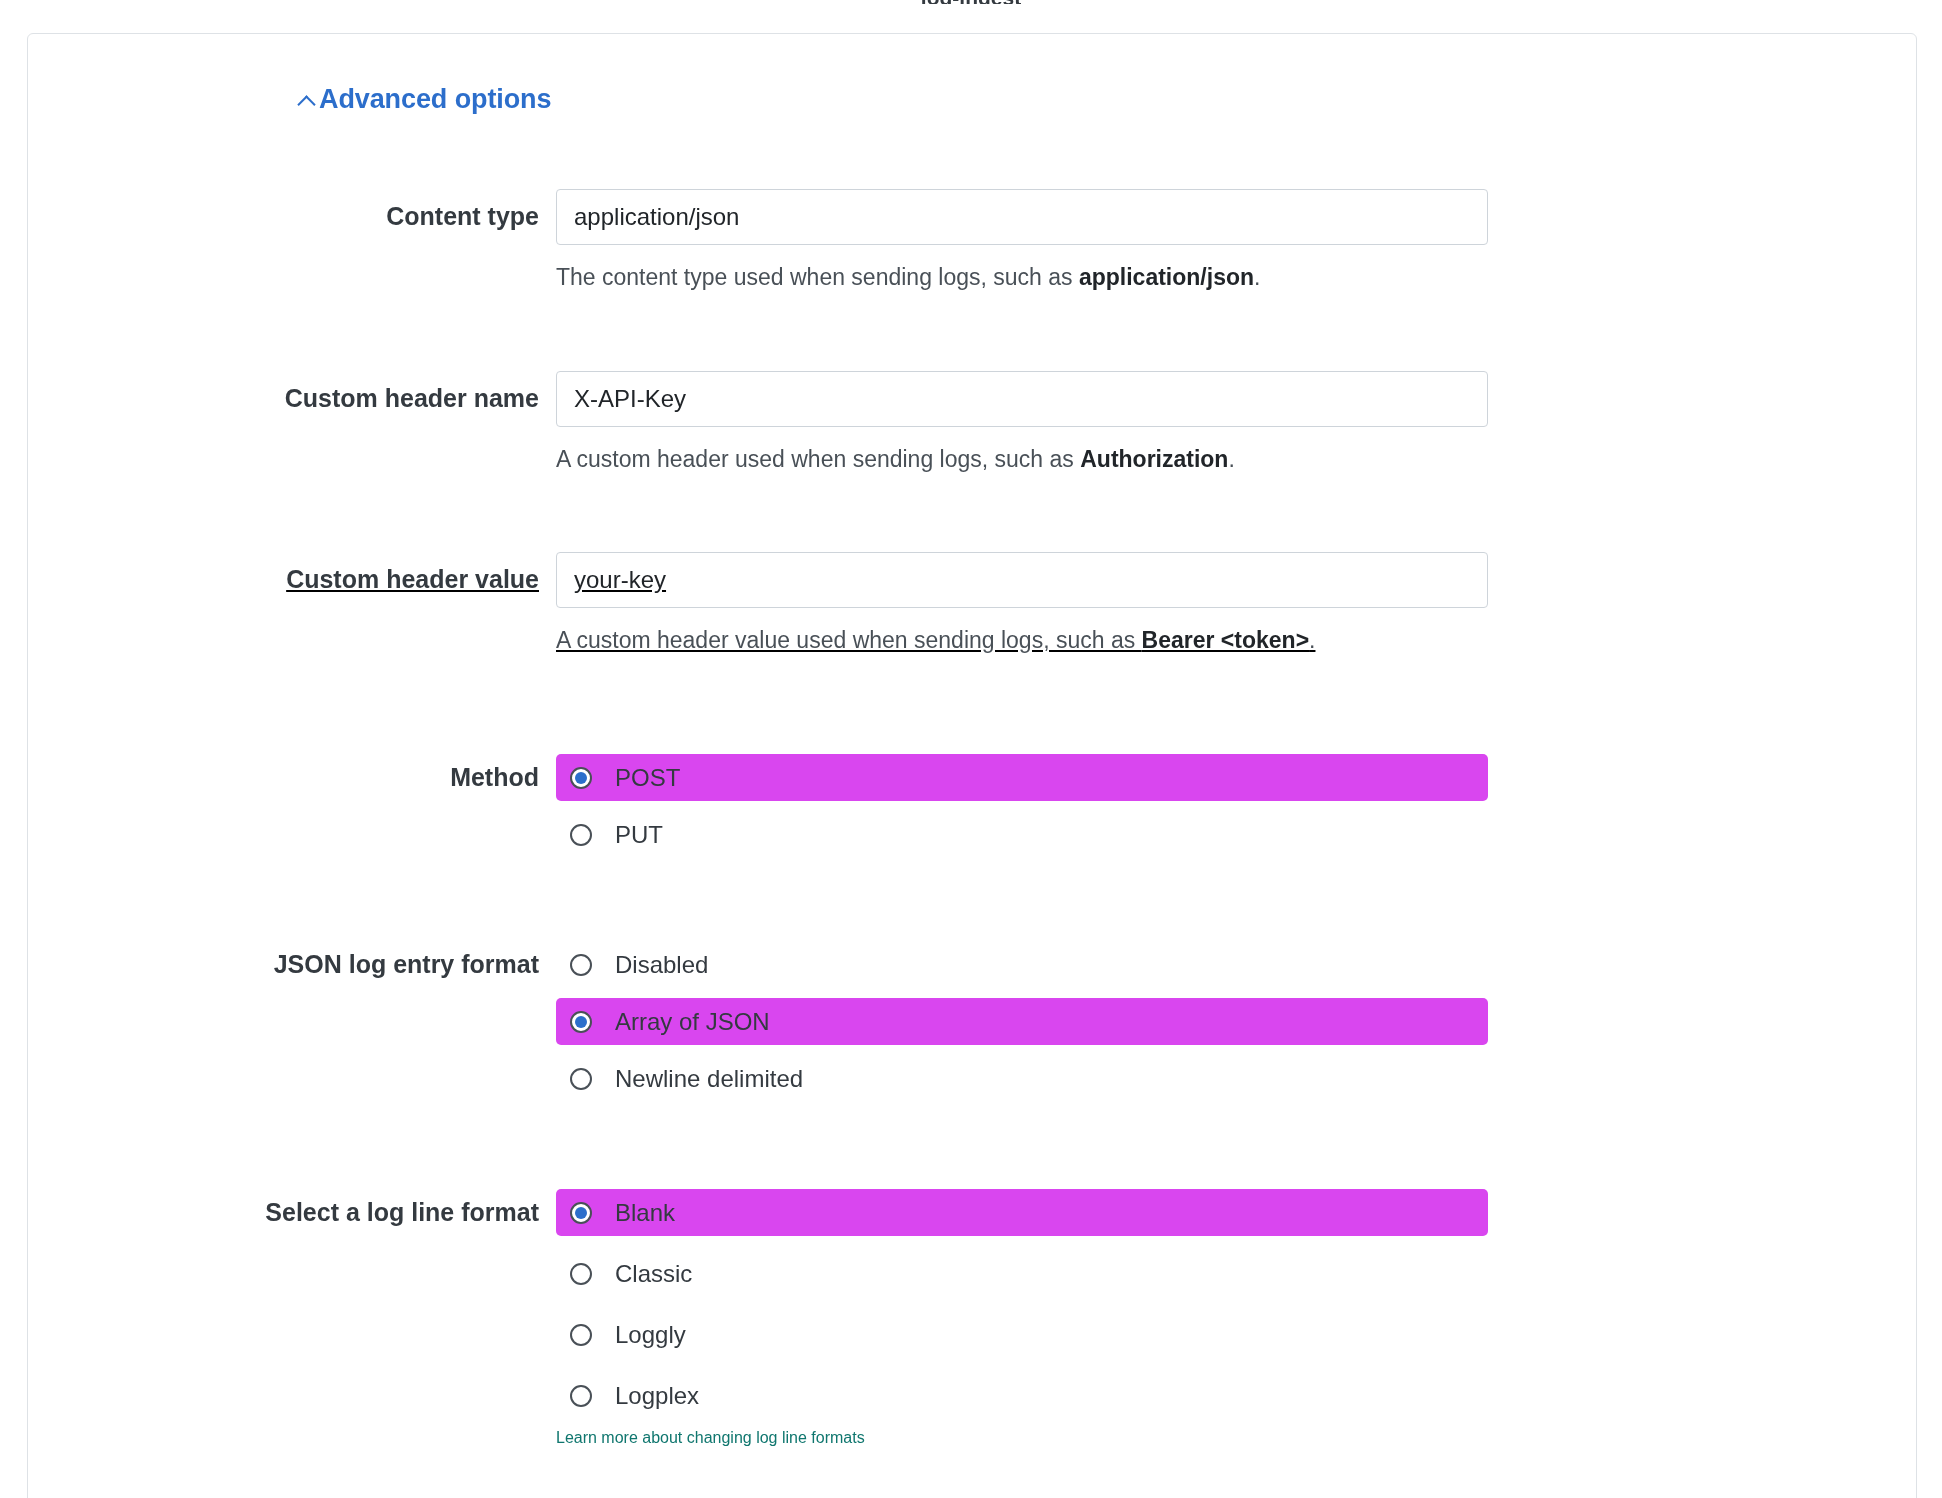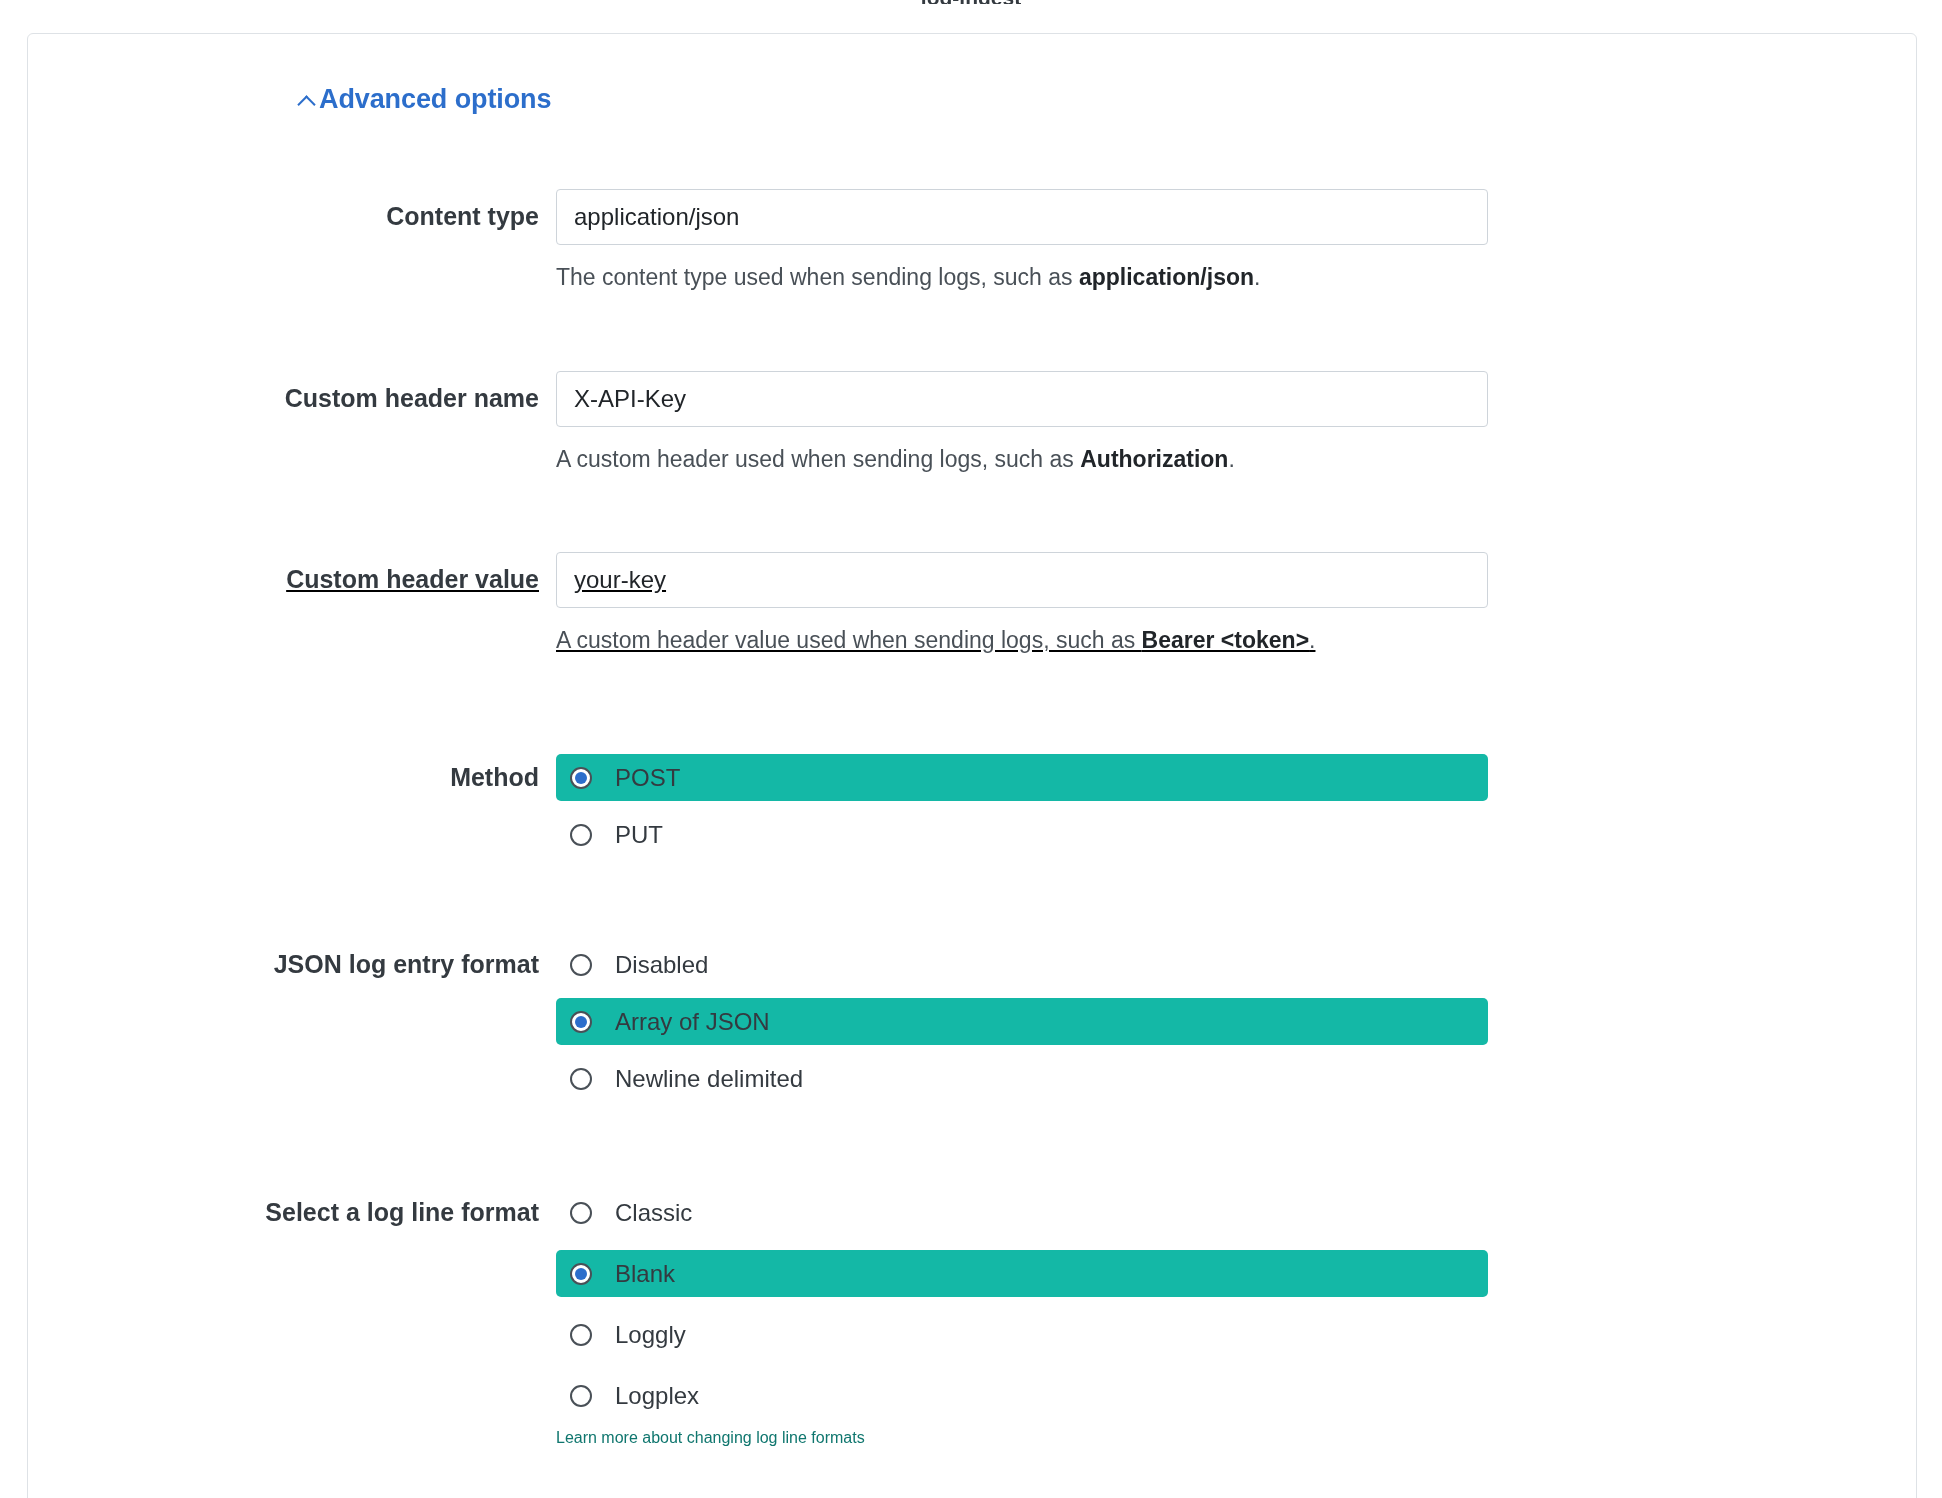--- a/index.html
+++ b/index.html
@@ -138,21 +138,21 @@
   
   .radio-group { width: 932px; }
   .radio-row {
     display: flex;
     align-items: center;
     height: 47px;
     border-radius: 5px;
     padding-left: 14px;
     margin-bottom: 10px;
   }
-  .radio-row.selected { background: #14b8a6; }
+  .radio-row.selected { background: #d946ef; }
   .radio-row.spaced { margin-bottom: 14px; }
 
   .radio-mark {
     flex: 0 0 22px;
     width: 22px;
     height: 22px;
     border-radius: 50%;
     border: 2px solid #495057;
     background: #ffffff;
     position: relative;
@@ -254,30 +254,30 @@
             <span class="radio-text">Newline delimited</span>
           </div>
         </div>
       </div>
     </div>
 
     <div class="field-row" style="top:1155px;">
       <div class="field-label radio-label">Select a log line format</div>
       <div class="field-control">
         <div class="radio-group">
-          <div class="radio-row spaced">
-            <span class="radio-mark"></span>
-            <span class="radio-text">Classic</span>
-          </div>
           <div class="radio-row selected spaced">
             <span class="radio-mark on"></span>
             <span class="radio-text">Blank</span>
           </div>
           <div class="radio-row spaced">
             <span class="radio-mark"></span>
+            <span class="radio-text">Classic</span>
+          </div>
+          <div class="radio-row spaced">
+            <span class="radio-mark"></span>
             <span class="radio-text">Loggly</span>
           </div>
           <div class="radio-row">
             <span class="radio-mark"></span>
             <span class="radio-text">Logplex</span>
           </div>
           <a class="learn-link">Learn more about changing log line formats</a>
         </div>
       </div>
     </div>

